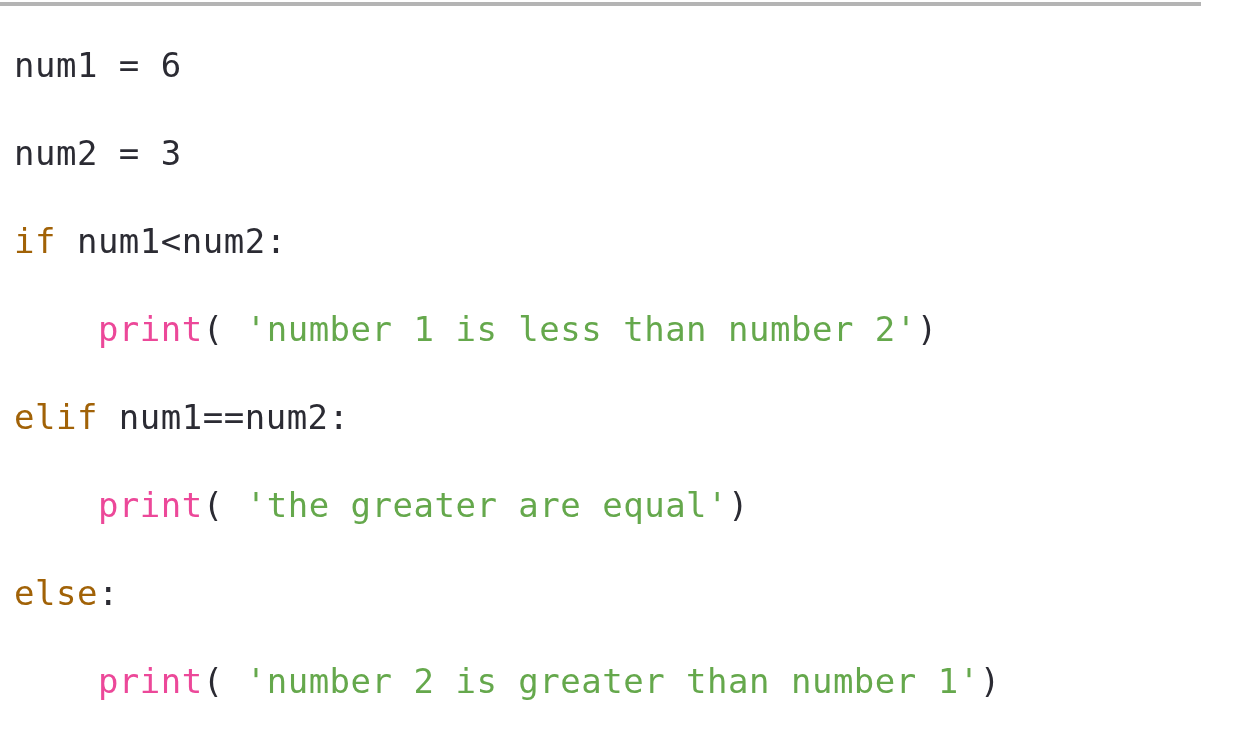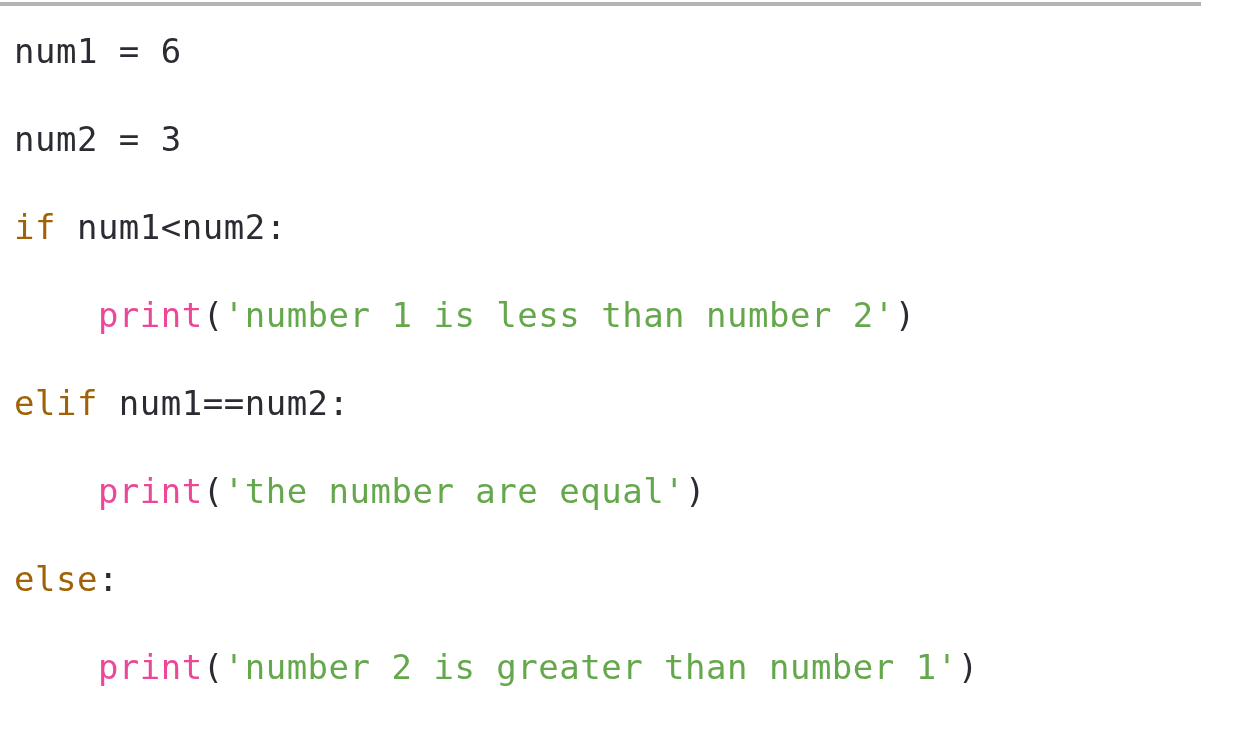--- a/index.html
+++ b/index.html
@@ -28,56 +28,56 @@
     left: 0;
     top: 2px;
     width: 1201px;
     height: 4px;
     background: #b4b4b4;
   }
 
   .code-block {
     position: absolute;
     left: 0;
-    top: 7px;
+    top: 21px;
     width: 1260px;
   }
 
   .code-line {
     height: 88px;
     line-height: 88px;
     font-size: 34px;
     letter-spacing: 0.5px;
     white-space: pre;
     padding-left: 14px;
     box-sizing: border-box;
     color: #2b2b33;
   }
 
   
   .tok-plain   { color: #2b2b33; }
   .tok-keyword { color: #a16207; }
   .tok-builtin { color: #ec4899; }
-  .tok-string  { color: #65a84c; }
+  .tok-string  { color: #65a84c; margin-left: 22px; }
   .tok-punct   { color: #2b2b33; }
   .tok-number  { color: #2b2b33; }
   .tok-op      { color: #2b2b33; }
   .indent      { color: transparent; }
 </style>
 </head>
 <body>
 
 <div id="screenshot">
 
   <div class="top-rule"></div>
 
   <div class="code-block" id="code-block">
       <div class="code-line"><span class="tok-plain">num1</span><span class="tok-op"> = </span><span class="tok-number">6</span></div>
       <div class="code-line"><span class="tok-plain">num2</span><span class="tok-op"> = </span><span class="tok-number">3</span></div>
       <div class="code-line"><span class="tok-keyword">if</span><span class="tok-plain"> num1</span><span class="tok-op">&lt;</span><span class="tok-plain">num2</span><span class="tok-punct">:</span></div>
       <div class="code-line"><span class="indent">    </span><span class="tok-builtin">print</span><span class="tok-punct">(</span><span class="tok-string">'number 1 is less than number 2'</span><span class="tok-punct">)</span></div>
       <div class="code-line"><span class="tok-keyword">elif</span><span class="tok-plain"> num1</span><span class="tok-op">==</span><span class="tok-plain">num2</span><span class="tok-punct">:</span></div>
-      <div class="code-line"><span class="indent">    </span><span class="tok-builtin">print</span><span class="tok-punct">(</span><span class="tok-string">'the number are equal'</span><span class="tok-punct">)</span></div>
+      <div class="code-line"><span class="indent">    </span><span class="tok-builtin">print</span><span class="tok-punct">(</span><span class="tok-string">'the greater are equal'</span><span class="tok-punct">)</span></div>
       <div class="code-line"><span class="tok-keyword">else</span><span class="tok-punct">:</span></div>
       <div class="code-line"><span class="indent">    </span><span class="tok-builtin">print</span><span class="tok-punct">(</span><span class="tok-string">'number 2 is greater than number 1'</span><span class="tok-punct">)</span></div>
     </div>
 
 </div>
 
 </body></html>

